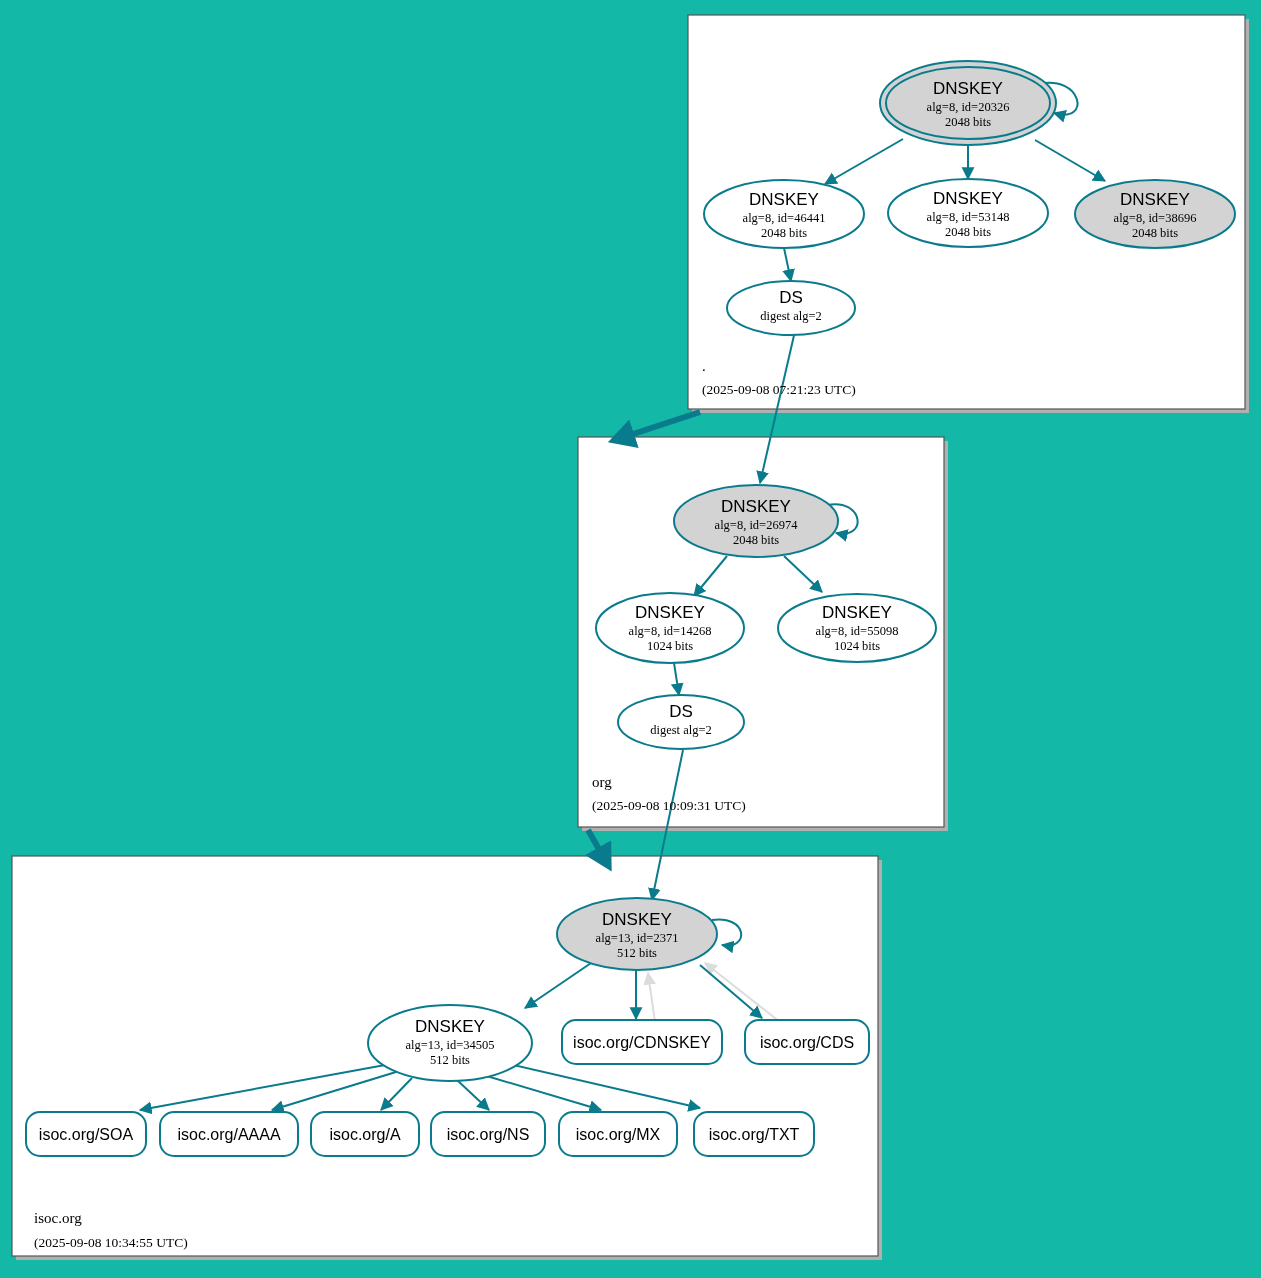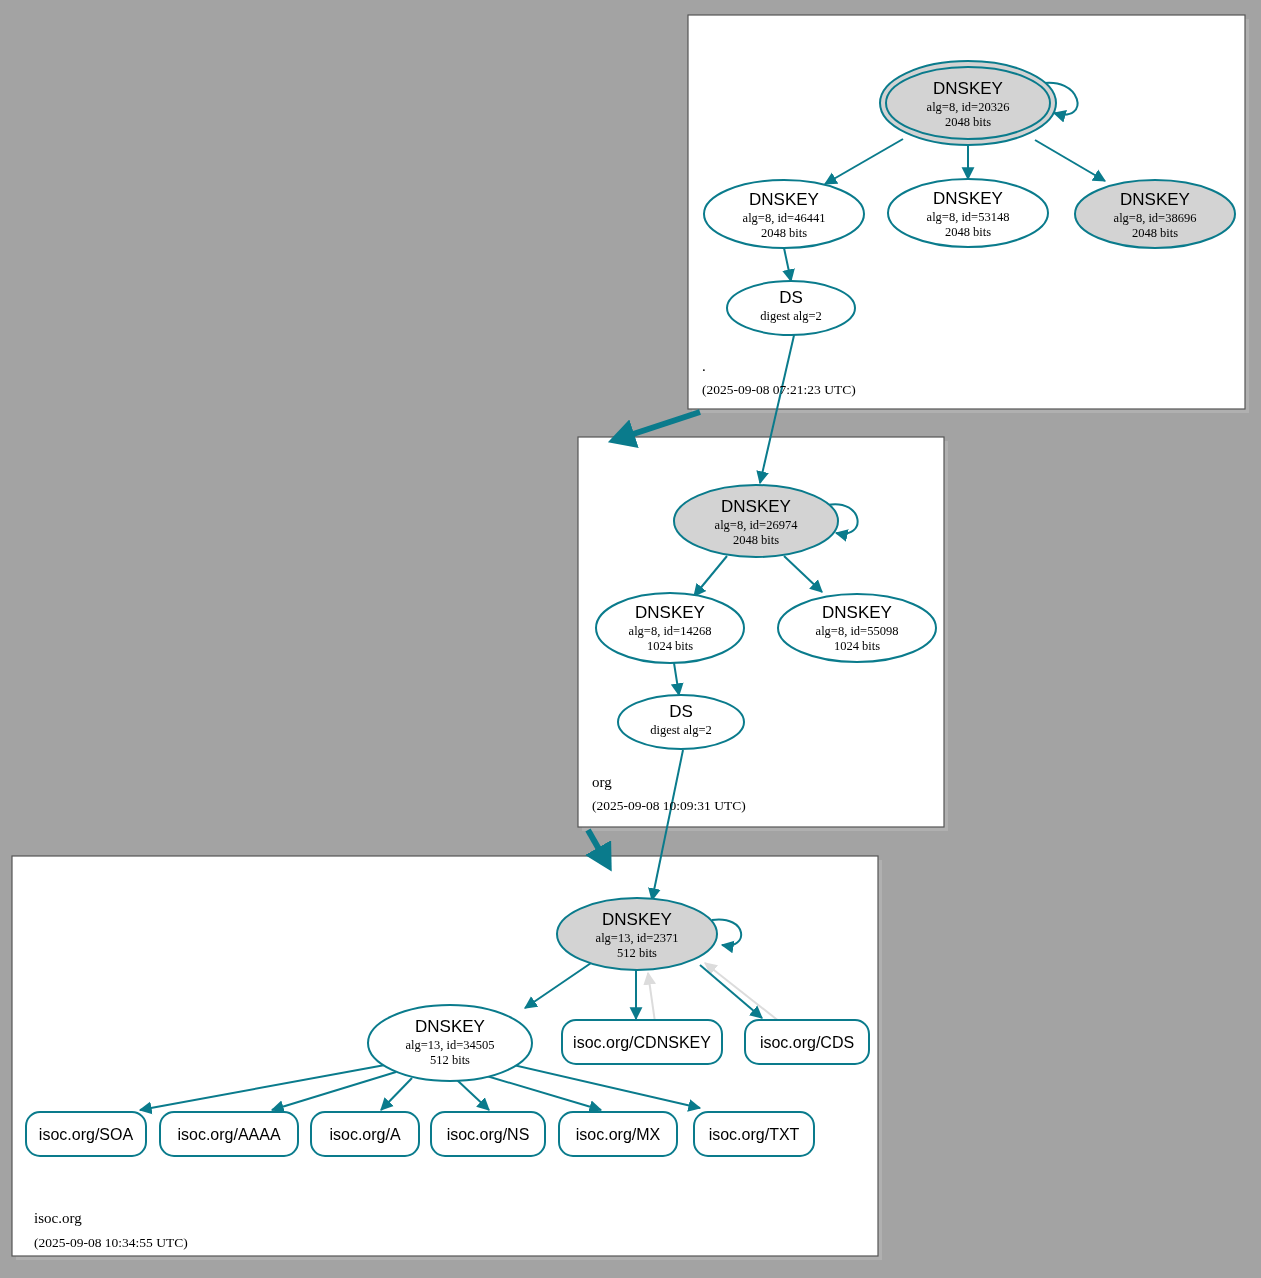--- a/index.html
+++ b/index.html
@@ -4,21 +4,21 @@
 <style>
   html, body {
     margin: 0;
     padding: 0;
     background: #ffffff;
   }
   #stage {
     position: relative;
     width: 1261px;
     height: 1278px;
-    background: #a3a3a3;
+    background: #14b8a6;
     font-family: "Liberation Sans", sans-serif;
   }
   svg#graph {
     position: absolute;
     top: 0;
     left: 0;
     width: 1261px;
     height: 1278px;
     display: block;
   }

